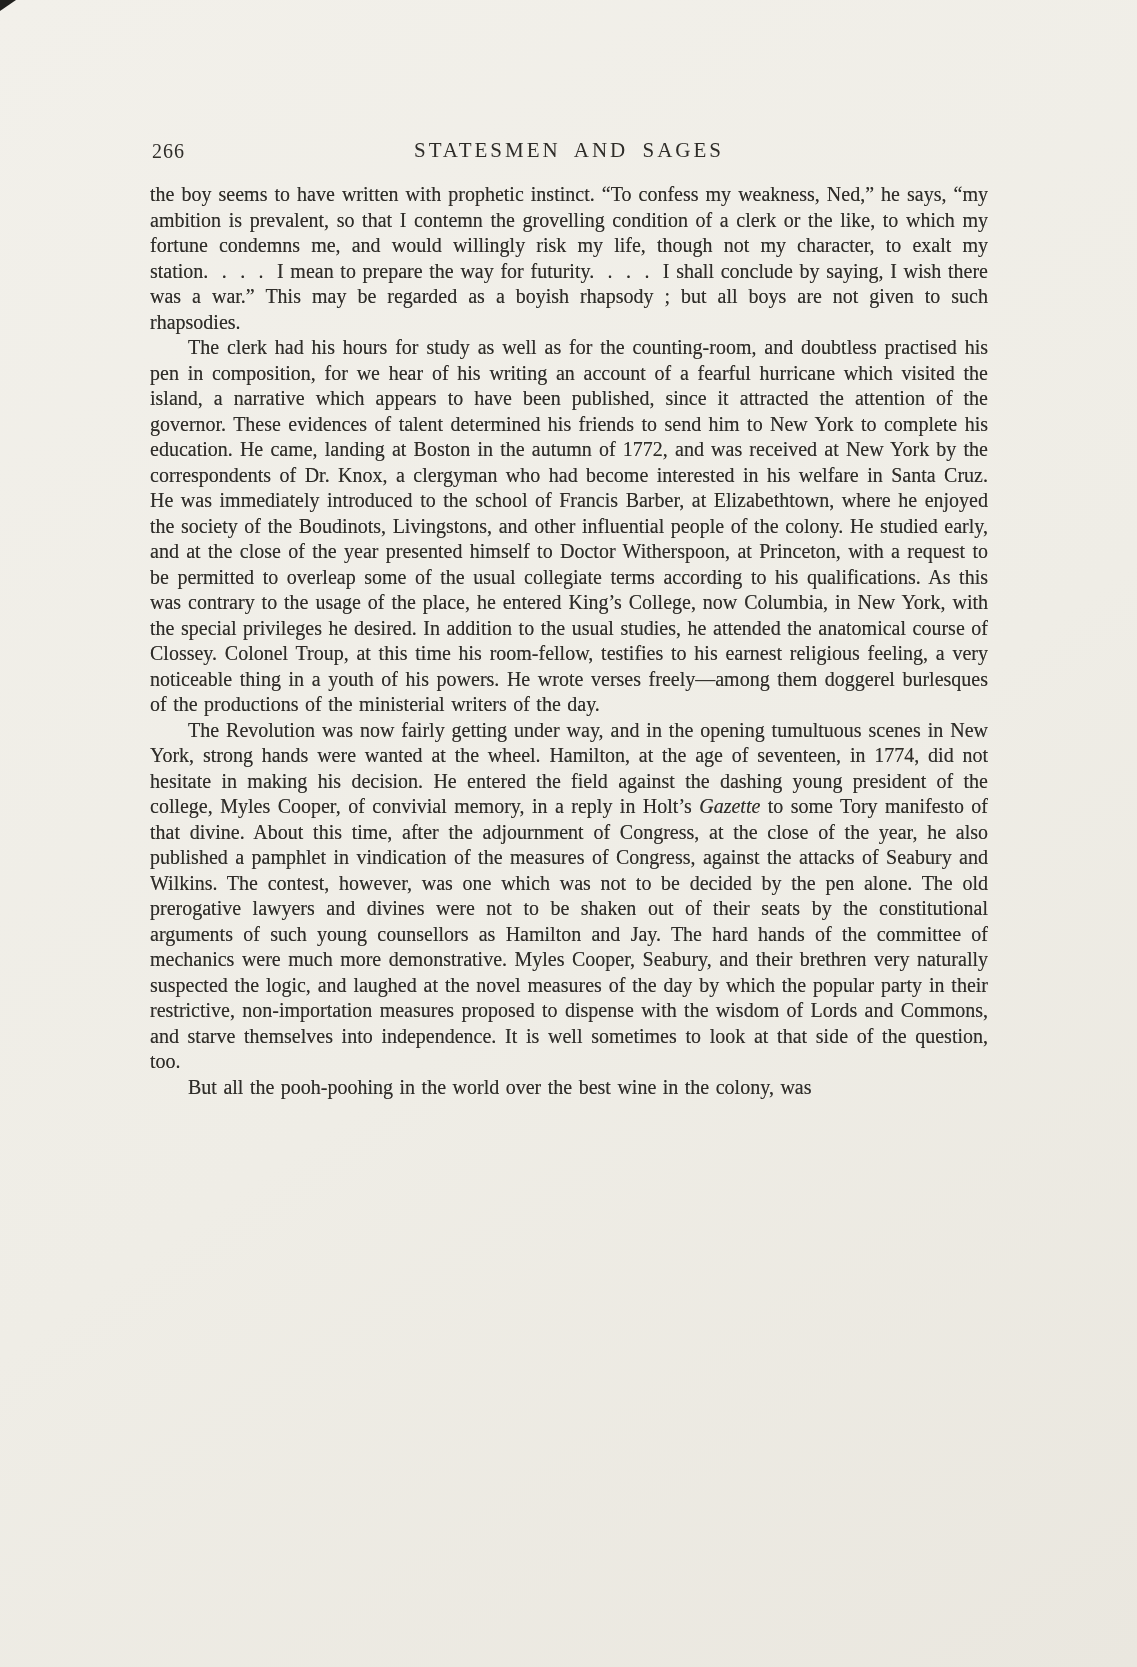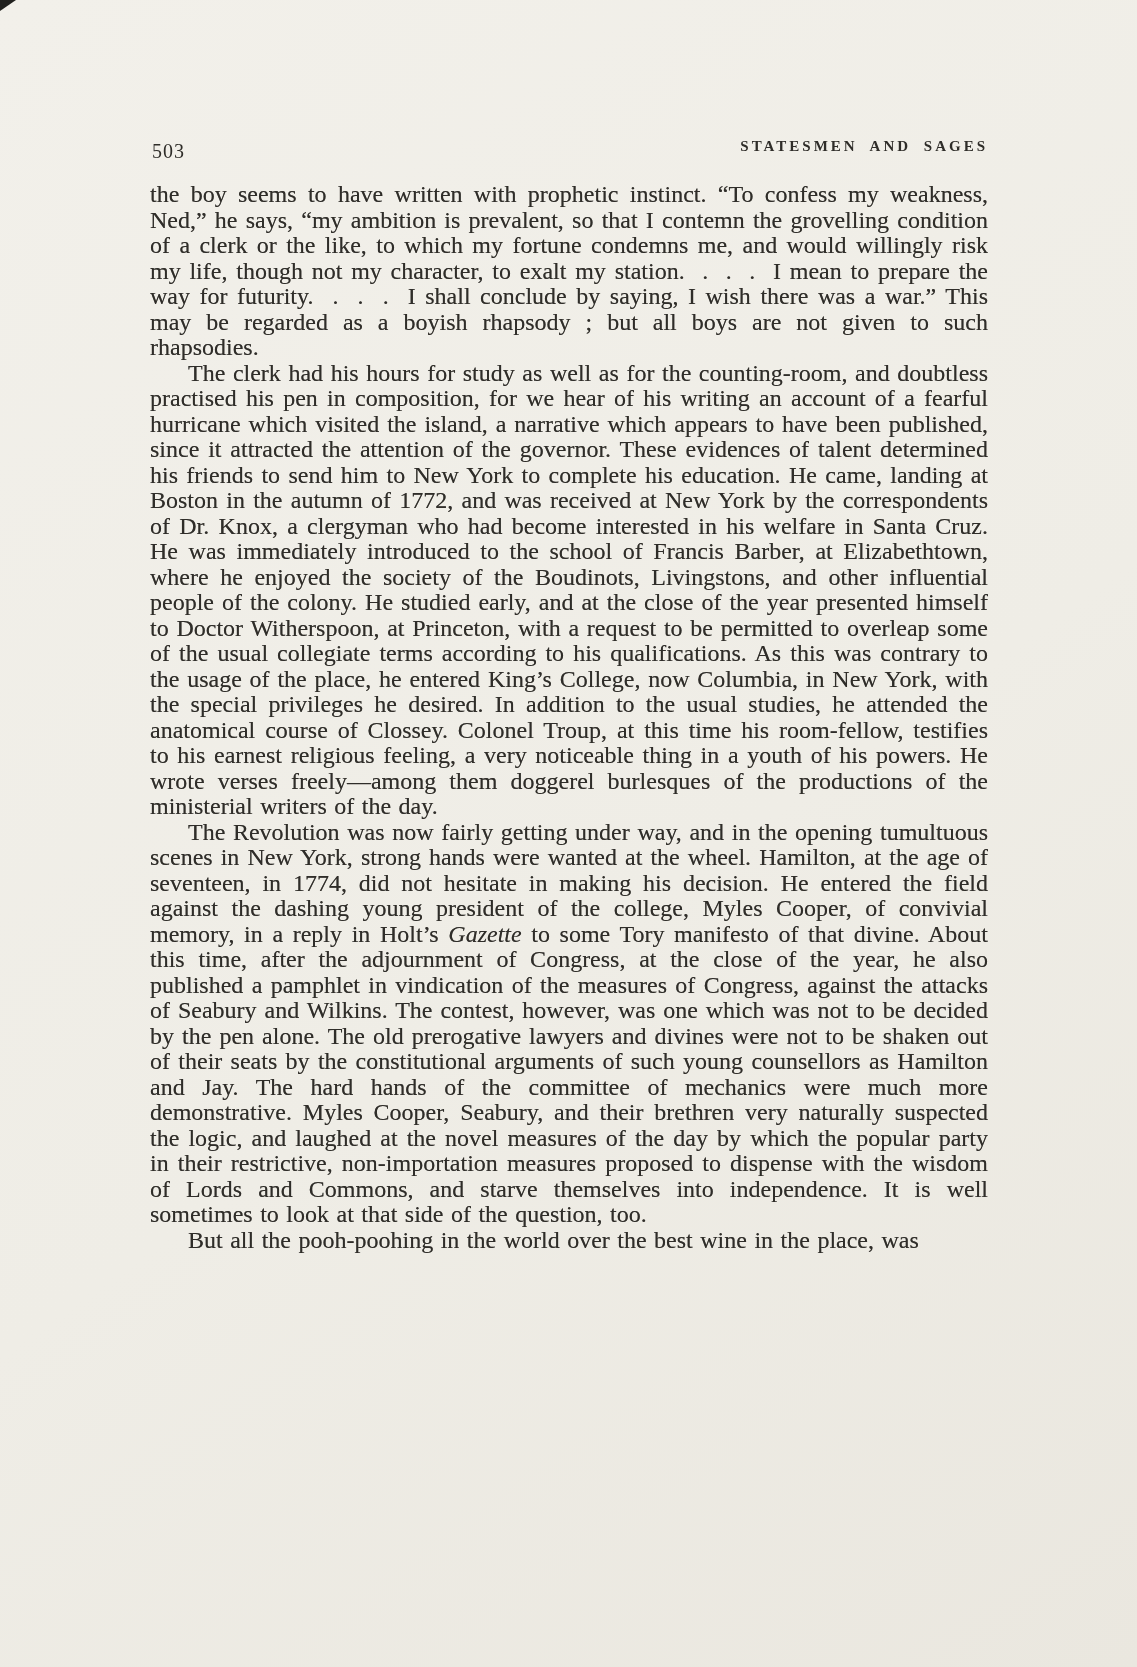--- a/index.html
+++ b/index.html
@@ -41,58 +41,57 @@
     left: 2px;
     top: 2px;
     font-size: 20px;
     letter-spacing: 1px;
   }
   .running-title {
     position: absolute;
     left: 0;
     right: 0;
     top: 0;
-    text-align: right;
-    font-size: 15px;
+    text-align: center;
+    font-size: 21px;
     letter-spacing: 3px;
     word-spacing: 6px;
-    font-weight: bold;
   }
   .body-text p {
     margin: 0;
-    font-size: 24px;
+    font-size: 20px;
     line-height: 25.5px;
     text-align: justify;
     word-spacing: 1.5px;
     text-shadow: 0 0 0.5px rgba(47, 45, 41, 0.55);
   }
   .body-text p.indent {
     text-indent: 38px;
   }
   .body-text i {
   }
 </style>
 </head>
 <body>
 
 <div class="page">
   <div class="corner-artifact"></div>
 
   <div class="content">
 
     <div class="header">
-      <span class="page-number">503</span>
+      <span class="page-number">266</span>
       <span class="running-title">STATESMEN AND SAGES</span>
     </div>
 
     <div class="body-text">
 
       <p><span>the boy seems to have written with prophetic instinct. “To confess my weakness, Ned,” he says, “my ambition is prevalent, so that I contemn the grovelling condition of a clerk or the like, to which my fortune condemns me, and would willingly risk my life, though not my character, to exalt my station.&nbsp; .&nbsp; .&nbsp; .&nbsp; I mean to prepare the way for futurity.&nbsp; .&nbsp; .&nbsp; .&nbsp; I shall conclude by saying, I wish there was a war.” This may be regarded as a boyish rhapsody ; but all boys are not given to such rhapsodies.</span></p>
 
       <p class="indent"><span>The clerk had his hours for study as well as for the counting-room, and doubtless practised his pen in composition, for we hear of his writing an account of a fearful hurricane which visited the island, a narrative which appears to have been published, since it attracted the attention of the governor. These evidences of talent determined his friends to send him to New York to complete his education. He came, landing at Boston in the autumn of 1772, and was received at New York by the correspondents of Dr. Knox, a clergyman who had become interested in his welfare in Santa Cruz. He was immediately introduced to the school of Francis Barber, at Elizabethtown, where he enjoyed the society of the Boudinots, Livingstons, and other influential people of the colony. He studied early, and at the close of the year presented himself to Doctor Witherspoon, at Princeton, with a request to be permitted to overleap some of the usual collegiate terms according to his qualifications. As this was contrary to the usage of the place, he entered King’s College, now Columbia, in New York, with the special privileges he desired. In addition to the usual studies, he attended the anatomical course of Clossey. Colonel Troup, at this time his room-fellow, testifies to his earnest religious feeling, a very noticeable thing in a youth of his powers. He wrote verses freely—among them doggerel burlesques of the productions of the ministerial writers of the day.</span></p>
 
       <p class="indent"><span>The Revolution was now fairly getting under way, and in the opening tumultuous scenes in New York, strong hands were wanted at the wheel. Hamilton, at the age of seventeen, in 1774, did not hesitate in making his decision. He entered the field against the dashing young president of the college, Myles Cooper, of convivial memory, in a reply in Holt’s </span><i>Gazette</i><span> to some Tory manifesto of that divine. About this time, after the adjournment of Congress, at the close of the year, he also published a pamphlet in vindication of the measures of Congress, against the attacks of Seabury and Wilkins. The contest, however, was one which was not to be decided by the pen alone. The old prerogative lawyers and divines were not to be shaken out of their seats by the constitutional arguments of such young counsellors as Hamilton and Jay. The hard hands of the committee of mechanics were much more demonstrative. Myles Cooper, Seabury, and their brethren very naturally suspected the logic, and laughed at the novel measures of the day by which the popular party in their restrictive, non-importation measures proposed to dispense with the wisdom of Lords and Commons, and starve themselves into independence. It is well sometimes to look at that side of the question, too.</span></p>
 
-      <p class="indent"><span>But all the pooh-poohing in the world over the best wine in the place, was</span></p>
+      <p class="indent"><span>But all the pooh-poohing in the world over the best wine in the colony, was</span></p>
 
     </div>
   </div>
 </div>
 
 </body></html>

